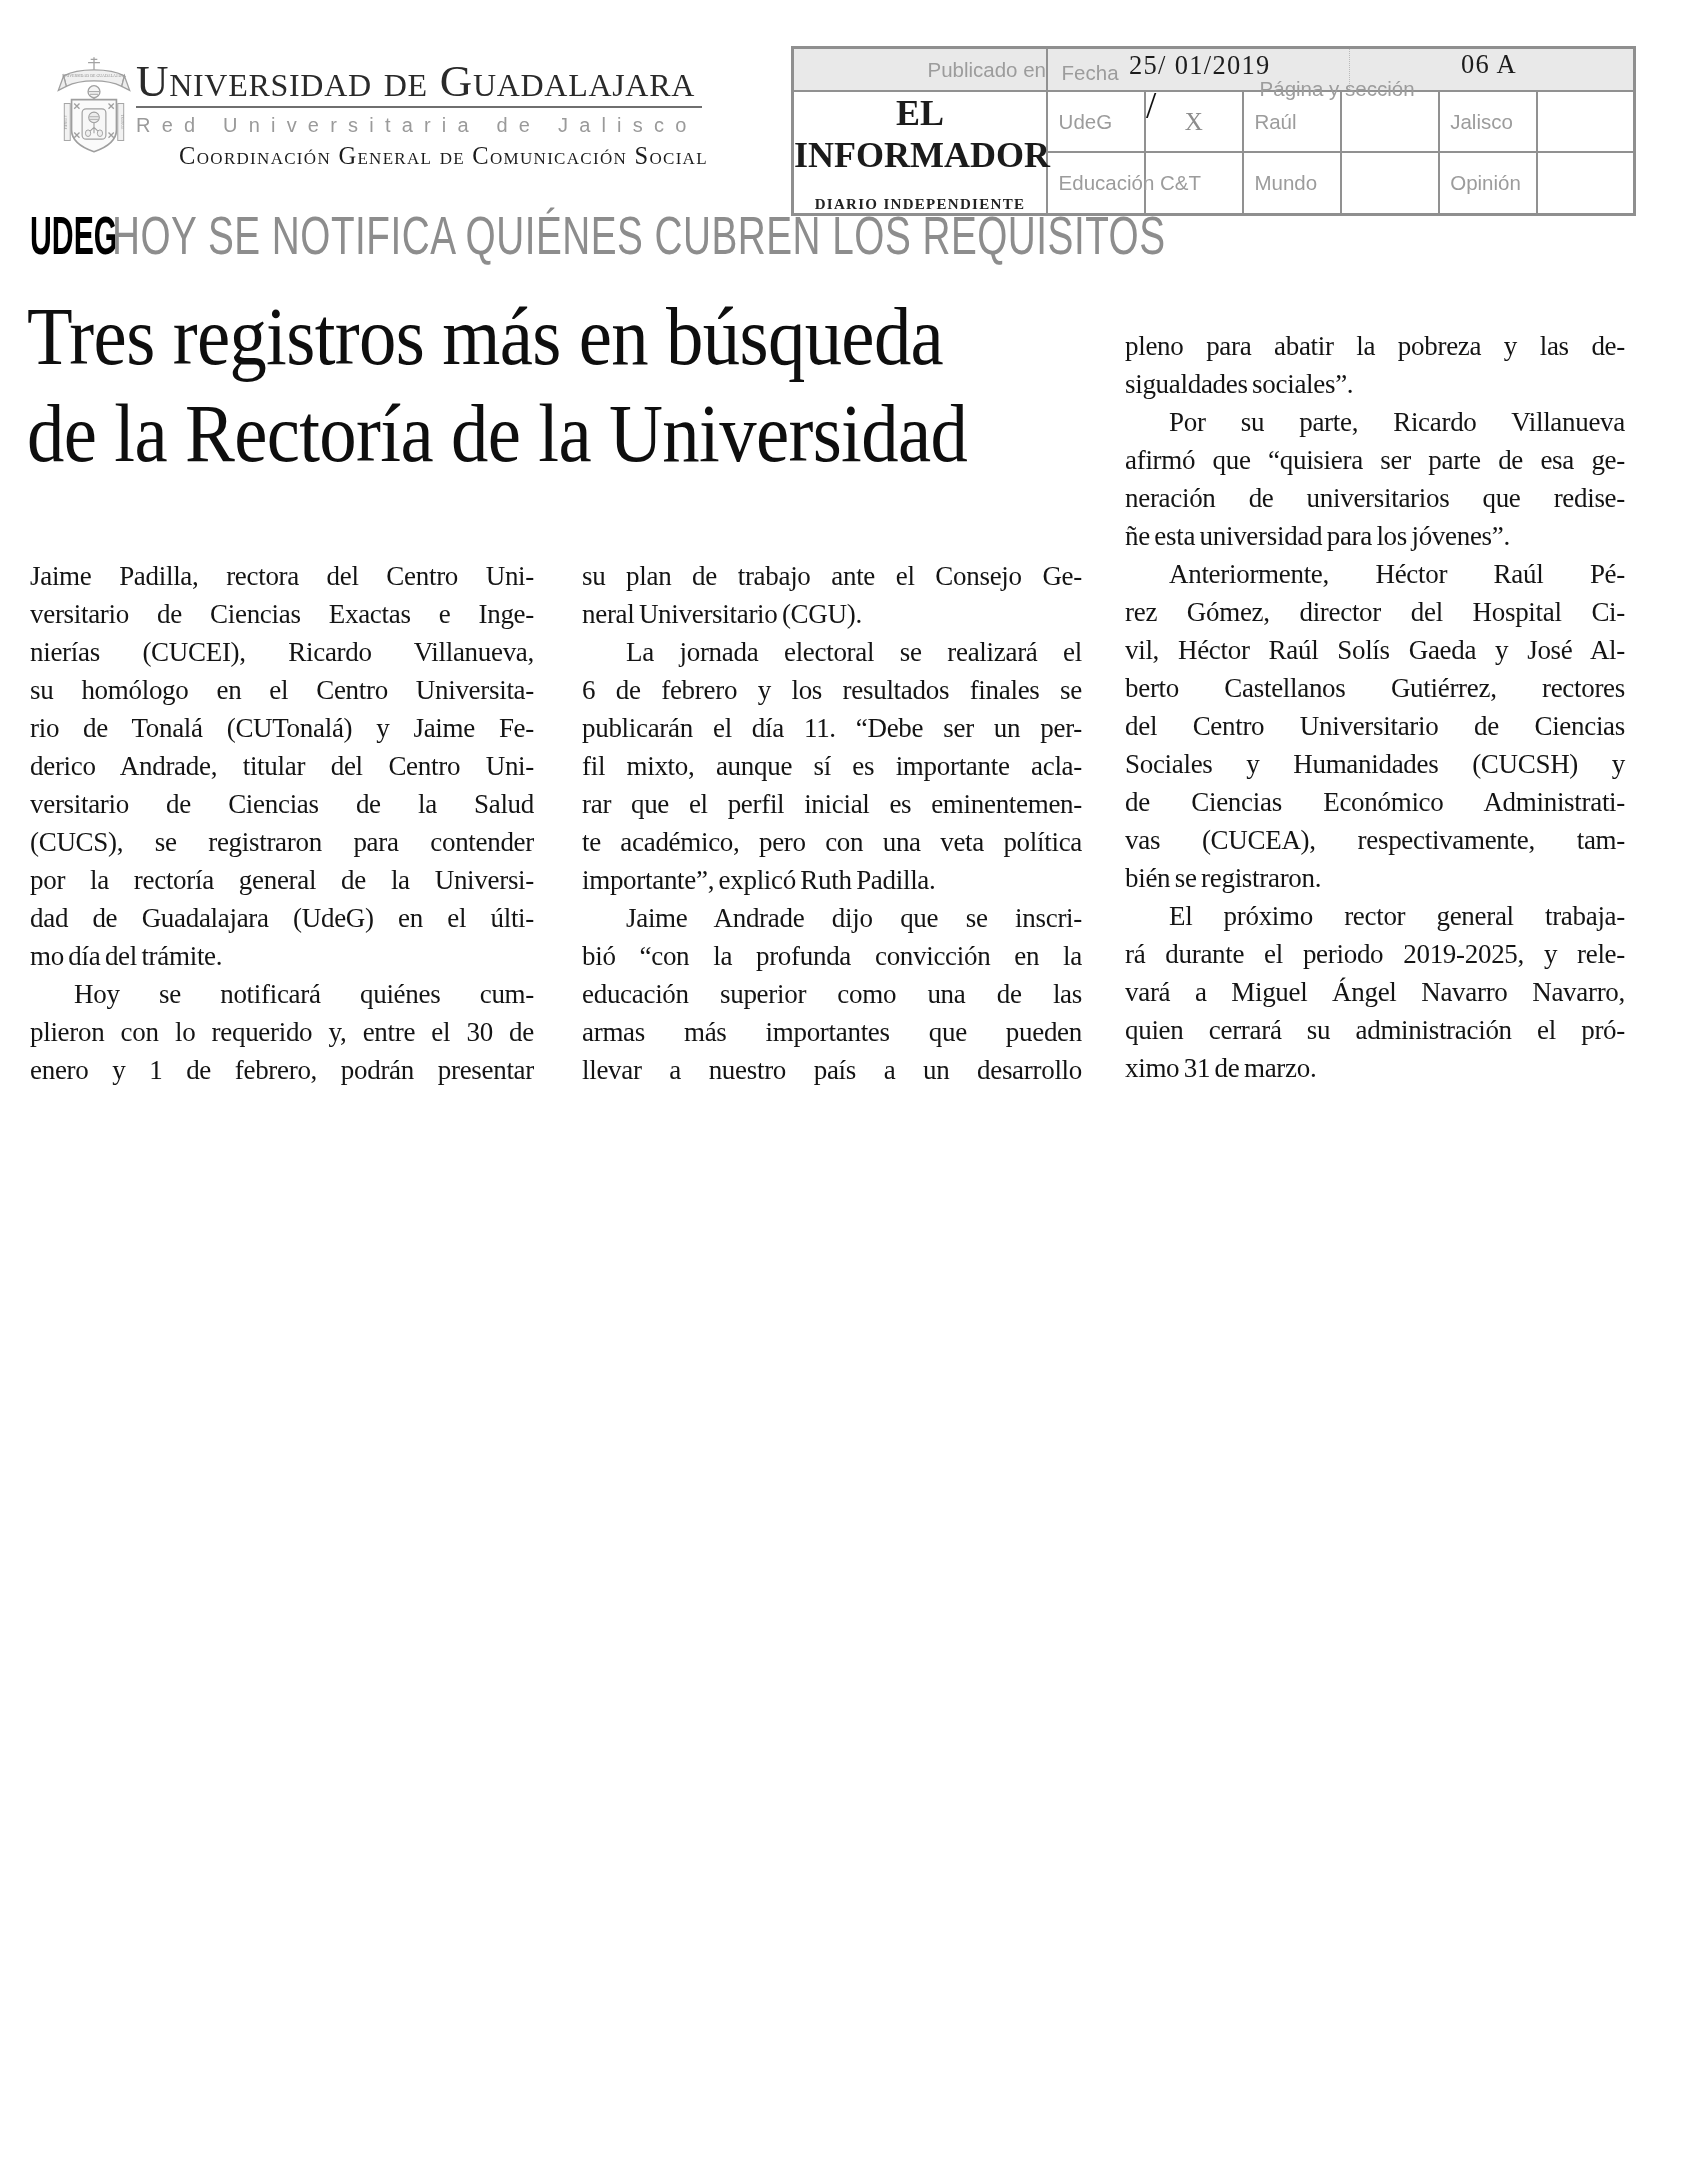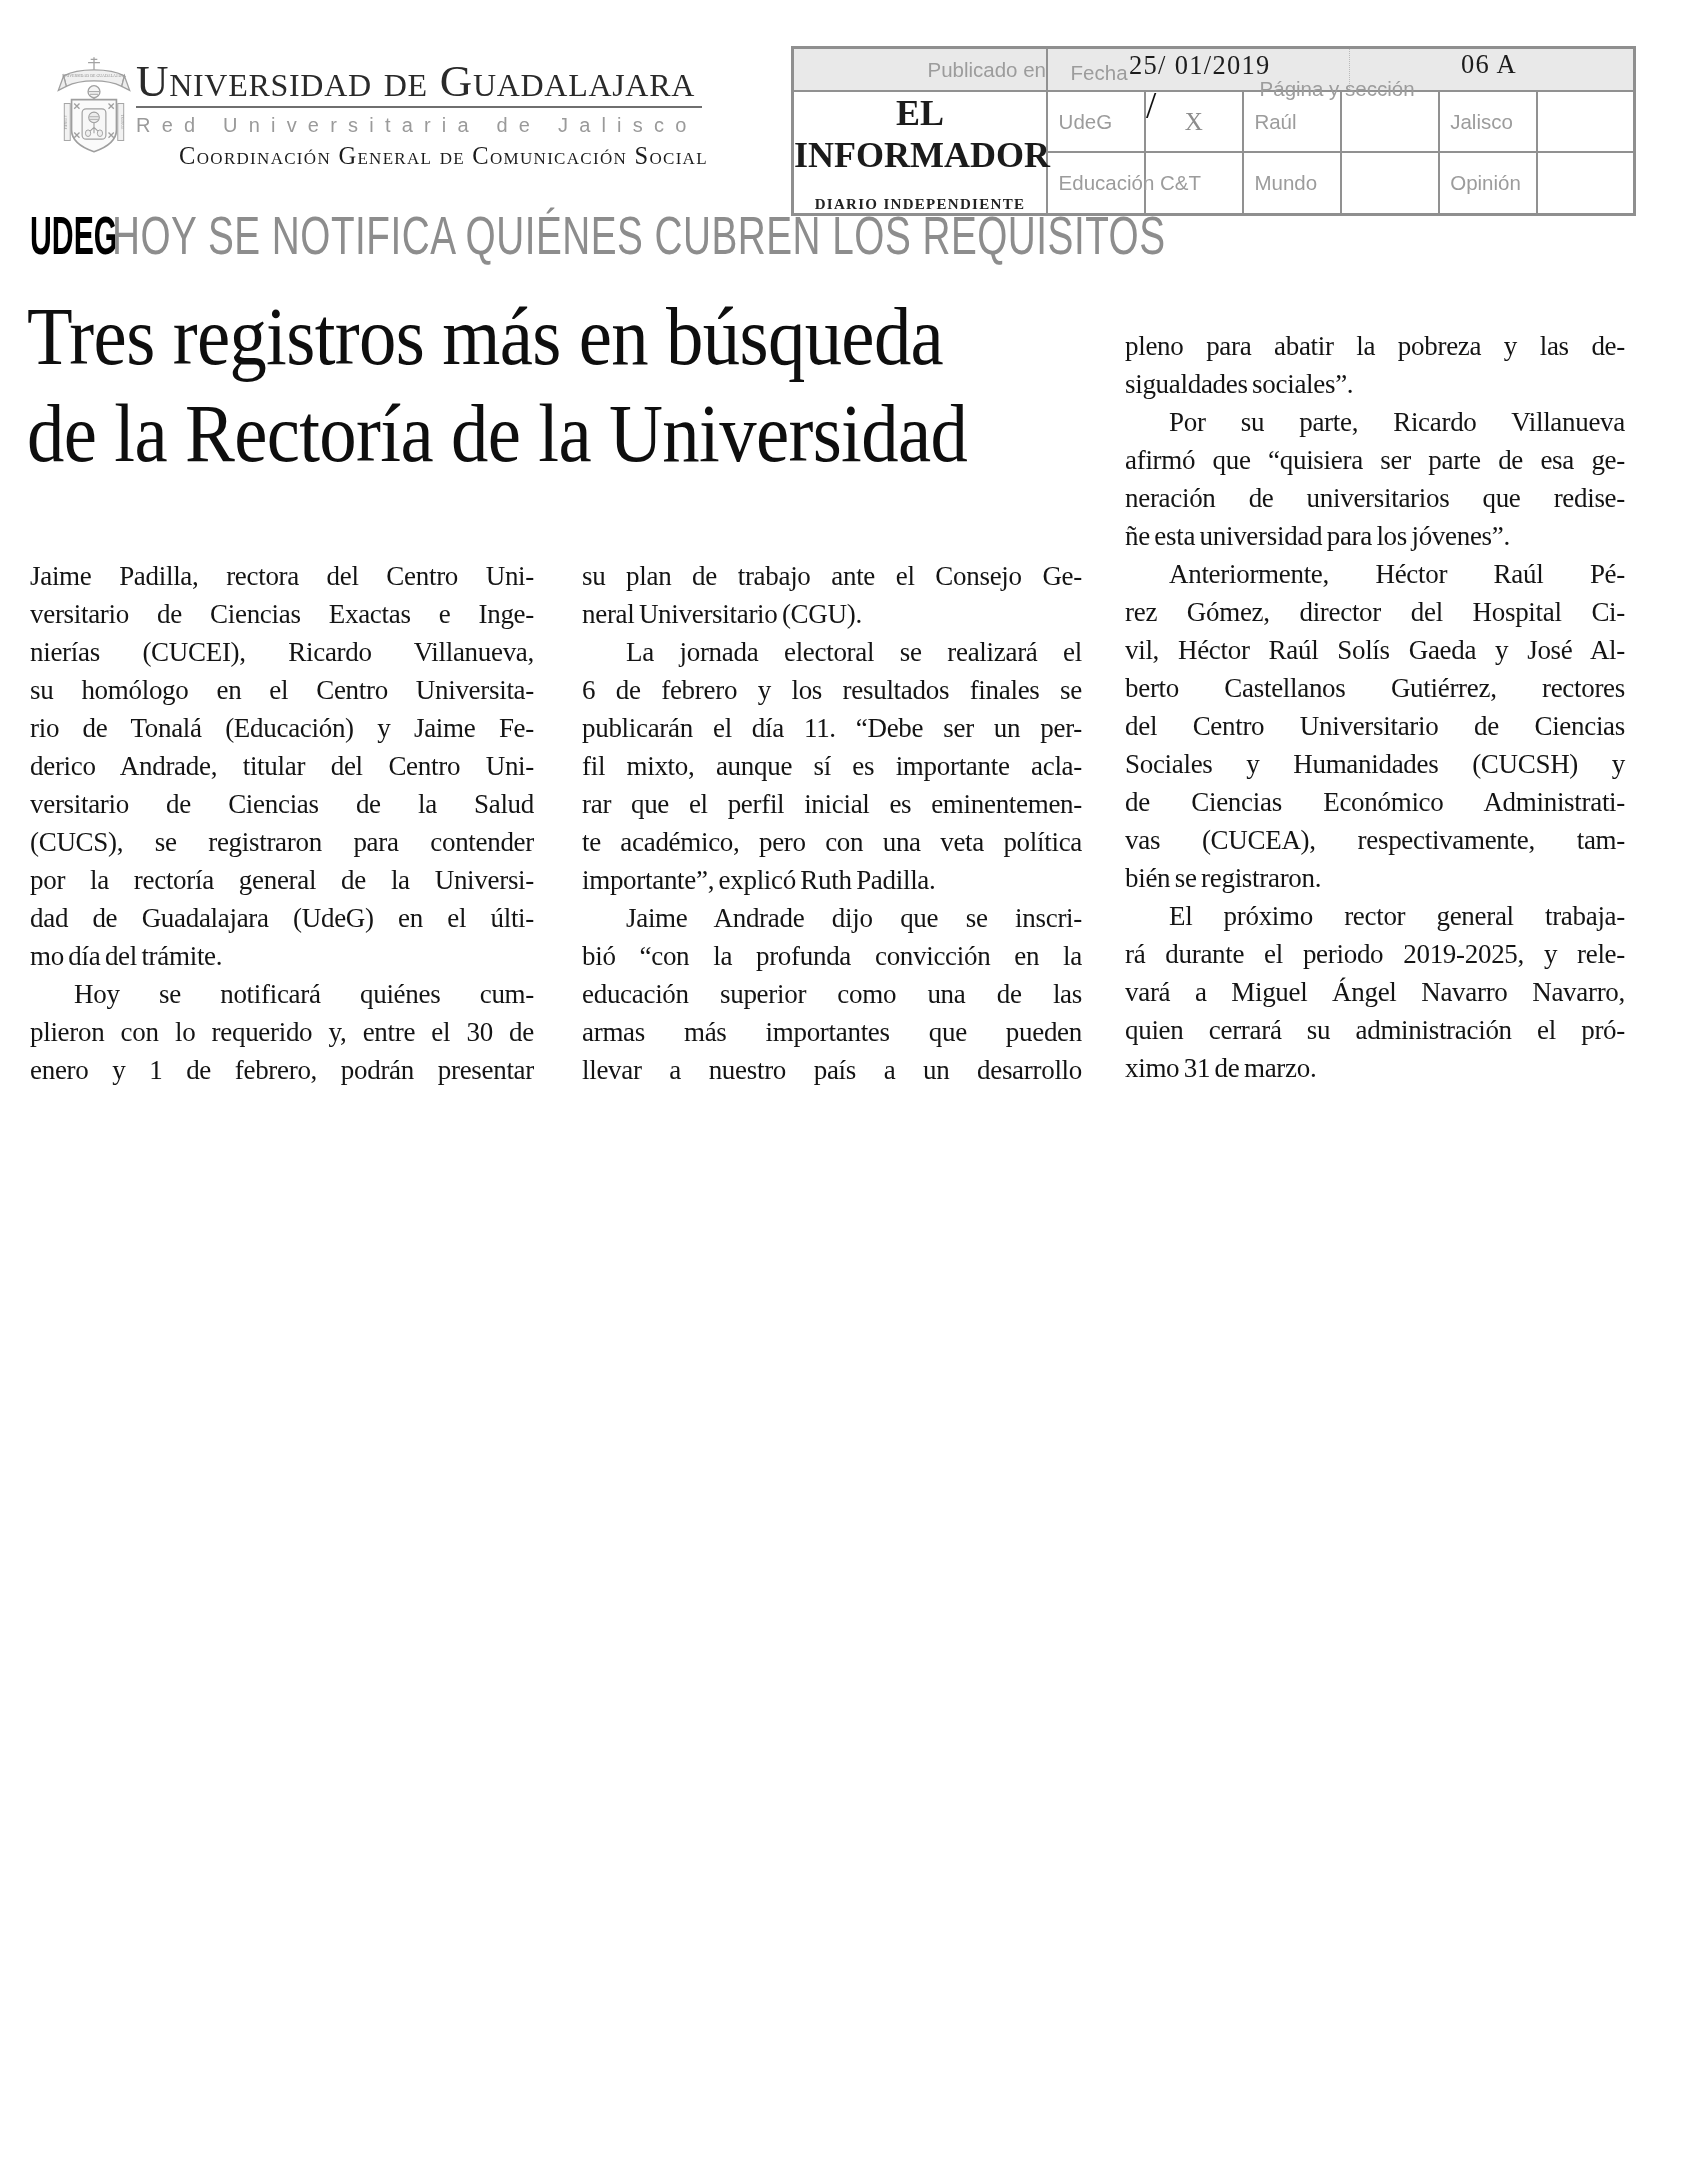--- a/index.html
+++ b/index.html
@@ -28,21 +28,21 @@
   
   .clip-table { position:absolute; left:791px; top:46px; }
   .clip-table table { border-collapse:collapse; table-layout:fixed; width:845px; border:3.3px solid #8f8f8f; }
   .clip-table td { border:2px solid #919191; padding:0; vertical-align:middle; }
   .hdr { background:#e9e9e9; }
   .lbl {
     font-family:"Liberation Sans","DejaVu Sans",sans-serif; font-size:20.5px; color:#9c9c9c;
     padding-left:10.6px; white-space:nowrap; display:inline-block;
   }
   .fecha-cell { position:relative; height:41px; }
-  .fecha-lbl { position:absolute; left:12px; top:12px; }
+  .fecha-lbl { position:absolute; left:3px; top:12px; }
   .date-val { position:absolute; left:81px; top:1.3px; font-size:26.5px; color:#1c1c1c; letter-spacing:1.3px; }
   .dotted-div { position:absolute; left:301px; top:0; height:100%; border-left:1.3px dotted #b9b9b9; }
   .pagina-lbl { position:absolute; left:201px; top:28px; }
   .pagsec-val { position:absolute; left:413px; top:0px; font-size:26.5px; color:#1c1c1c; letter-spacing:1.3px; }
   .pub-hdr-cell { height:41px;text-align:right; }
   .pub-cell { text-align:center; }
   .pub-name { font-size:36px; font-weight:900; color:#1b1b1b; letter-spacing:0px; }
   .pub-tagline { font-size:15px; font-weight:700; color:#222; letter-spacing:1.3px; margin-top:20px; }
   .cat-cell { position:relative; height:42px; }
   .check-cell { text-align:center; font-size:25px; color:#8d8d8d; }
@@ -187,21 +187,21 @@
   <div class="headline">
     <div>Tres registros más en búsqueda</div>
     <div>de la Rectoría de la Universidad</div>
   </div>
 
   <div class="article-col" id="col1">
       <div class="article-line">Jaime Padilla, rectora del Centro Uni-</div>
       <div class="article-line">versitario de Ciencias Exactas e Inge-</div>
       <div class="article-line">nierías (CUCEI), Ricardo Villanueva,</div>
       <div class="article-line">su homólogo en el Centro Universita-</div>
-      <div class="article-line">rio de Tonalá (Educación) y Jaime Fe-</div>
+      <div class="article-line">rio de Tonalá (CUTonalá) y Jaime Fe-</div>
       <div class="article-line">derico Andrade, titular del Centro Uni-</div>
       <div class="article-line">versitario de Ciencias de la Salud</div>
       <div class="article-line">(CUCS), se registraron para contender</div>
       <div class="article-line">por la rectoría general de la Universi-</div>
       <div class="article-line">dad de Guadalajara (UdeG) en el últi-</div>
       <div class="article-line para-end">mo día del trámite.</div>
       <div class="article-line indent">Hoy se notificará quiénes cum-</div>
       <div class="article-line">plieron con lo requerido y, entre el 30 de</div>
       <div class="article-line">enero y 1 de febrero, podrán presentar</div>
     </div>

